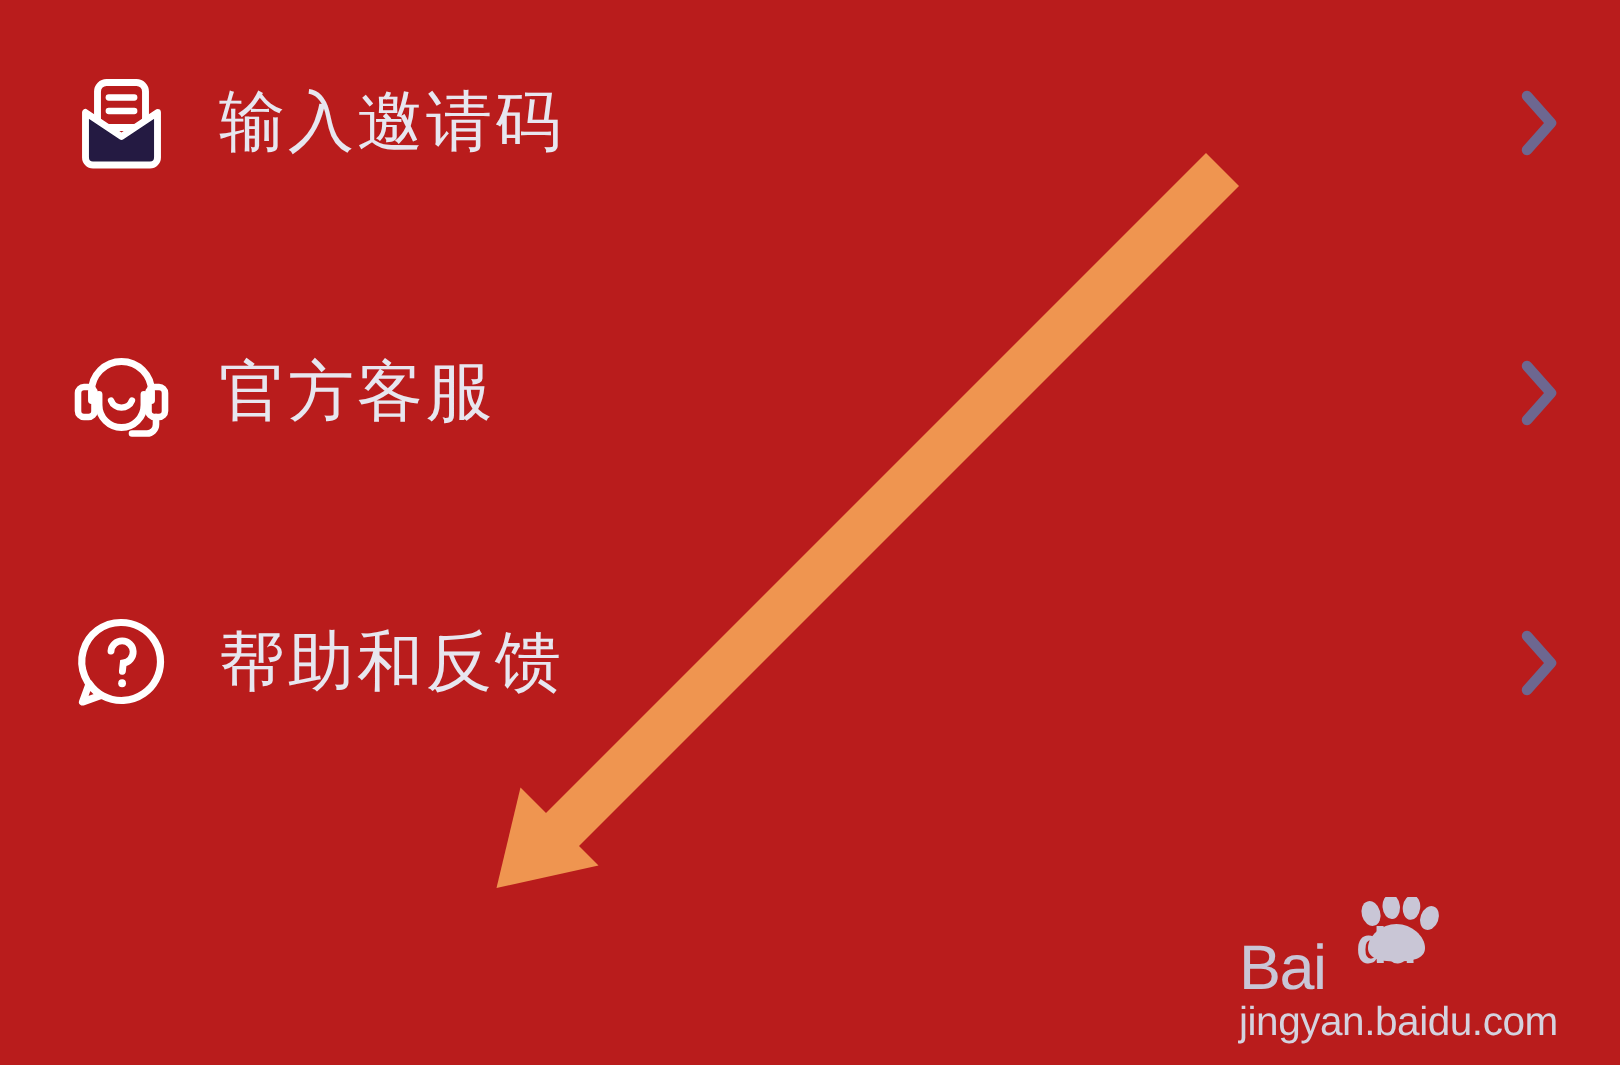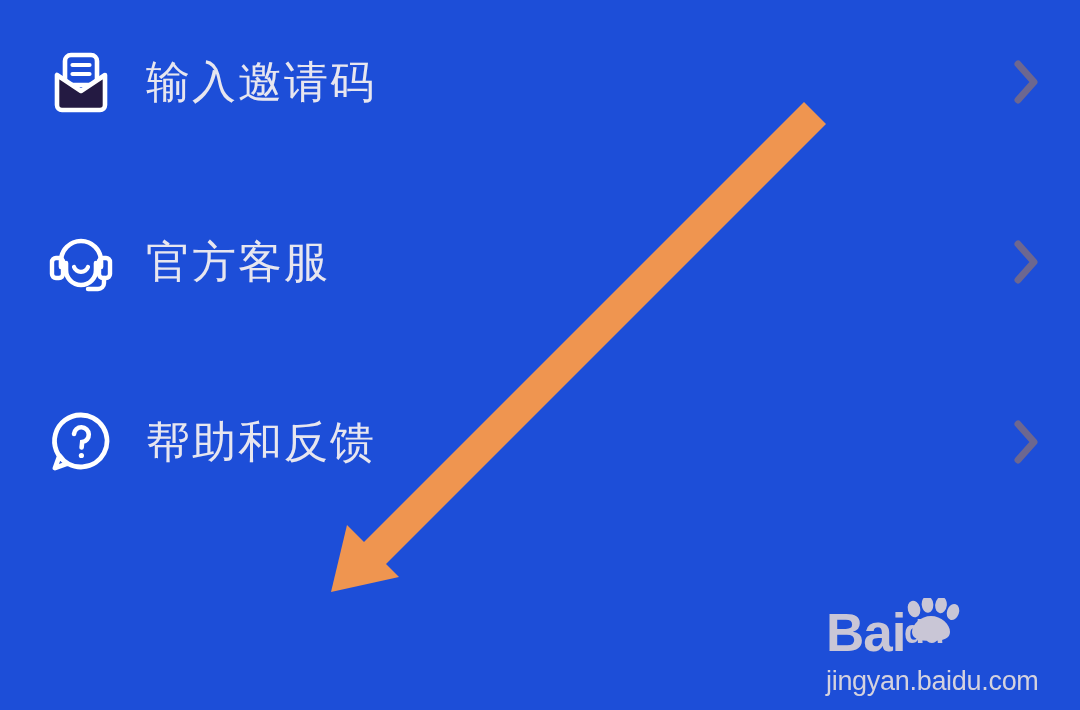--- a/index.html
+++ b/index.html
@@ -7,21 +7,21 @@
     padding: 0;
     background: #241a42;
   }
   body {
     font-family: "Liberation Sans", "DejaVu Sans", sans-serif;
   }
   #screen {
     position: relative;
     width: 1080px;
     height: 710px;
-    background: #1d4ed8;
+    background: #b91c1c;
     overflow: hidden;
     text-align: center;
   }
 
   
   .menu-row {
     position: absolute;
     left: 0;
     width: 1080px;
     height: 100px;
@@ -77,23 +77,23 @@
     width: 210px;
     height: 82px;
   }
   .wm-logo-row {
     position: relative;
     height: 48px;
   }
   .wm-bai {
     position: absolute;
     left: 0;
-    top: 2px;
-    font-size: 53px;
-    font-weight: bold;
+    top: 20px;
+    font-size: 42px;
+    font-weight: normal;
     color: #c9c6d6;
     line-height: 1;
     letter-spacing: -1px;
   }
   .wm-du {
     position: absolute;
     left: 78px;
     top: 10px;
     font-size: 34px;
     font-weight: bold;

